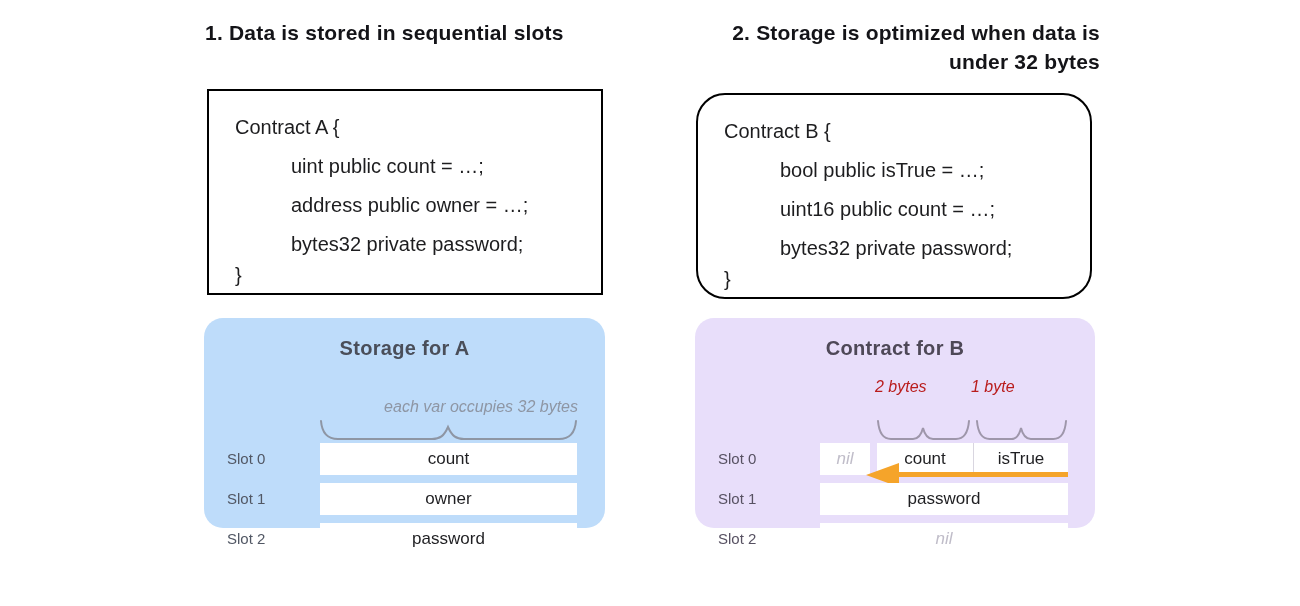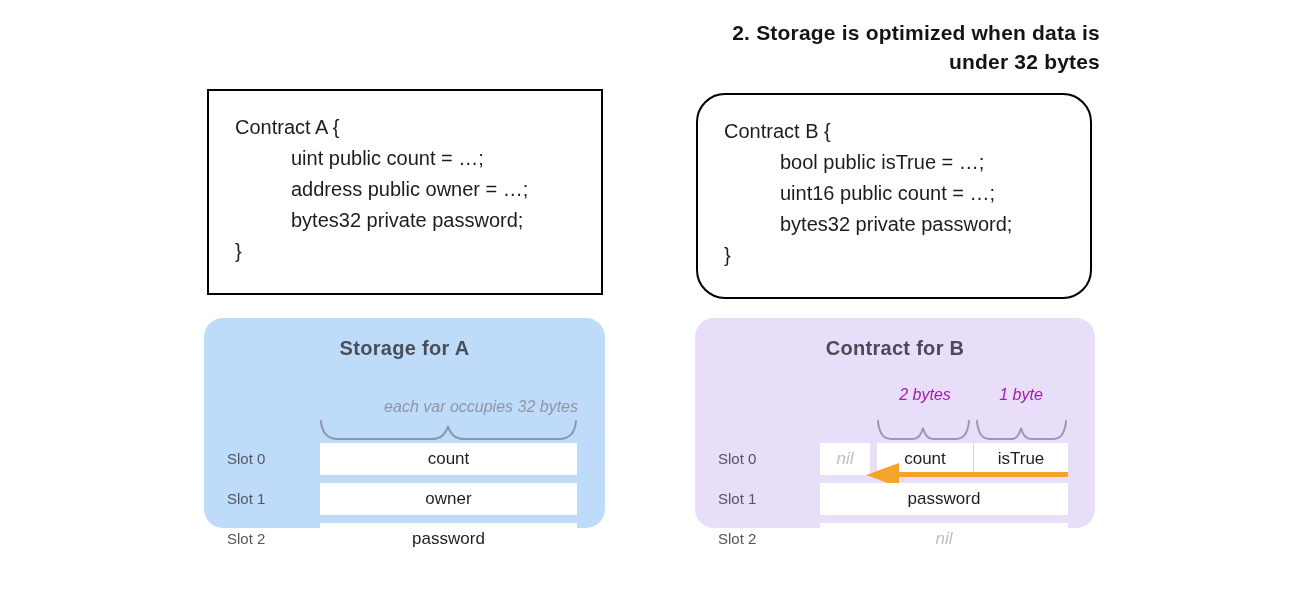--- a/index.html
+++ b/index.html
@@ -4,30 +4,30 @@
 <style>
   html,body{margin:0;padding:0;background:#ffffff;}
   body{font-family:"Liberation Sans", sans-serif;}
   .canvas{position:relative;width:1300px;height:606px;background:#ffffff;overflow:hidden;}
 
   .panel-heading{position:absolute;margin:0;font-size:21px;line-height:29px;font-weight:bold;color:#141418;letter-spacing:.2px;}
 
   .code-box{position:absolute;width:396px;height:206px;background:#ffffff;border:2px solid #000000;box-sizing:border-box;}
   .code-line{font-size:20px;line-height:31px;color:#1d1d1f;white-space:pre;padding-left:26px;}
   .code-line.first{padding-top:21px;}
-  .code-line.indent{padding-left:82px;}
+  .code-line.indent{padding-left:82px;margin-top:8px;}
 
   .storage-box{position:absolute;width:401px;height:210px;border-radius:19px;}
   .storage-a{background:#BEDCFA;}
   .storage-b{background:#E8DEFA;width:400px;}
   .storage-title{position:absolute;left:0;top:19px;width:100%;text-align:center;font-size:20px;font-weight:bold;color:#4a4e59;letter-spacing:.3px;}
   .storage-b .storage-title{color:#4e4857;}
 
   .annotation{position:absolute;font-style:italic;font-size:16px;color:#8e96a4;}
-  .byte-label{position:absolute;top:68px;width:100px;text-align:center;font-style:italic;font-size:16px;color:#a21caf;}
+  .byte-label{position:absolute;top:60px;width:100px;text-align:left;font-style:italic;font-size:16px;color:#b91c1c;}
 
   .brace{position:absolute;height:22px;}
   .brace path{fill:none;stroke-width:2;stroke-linecap:round;}
   .brace.blue path{stroke:#8e96a4;}
   .brace.purple path{stroke:#9e96aa;}
 
   .slot-label{position:absolute;left:23px;width:92px;font-size:15px;line-height:32px;color:#515764;}
   .storage-b .slot-label{color:#575162;}
   .slot-bar{position:absolute;background:#ffffff;height:32px;display:flex;align-items:center;justify-content:center;font-size:17px;color:#1f1f22;}
   .nil-text{font-style:italic;color:#c0bdc9;}
@@ -38,20 +38,21 @@
   .cell-istrue{width:94px;}
 
   .arrow-line{position:absolute;background:#F5A42A;height:5px;}
   .arrow-head{position:absolute;width:0;height:0;border-top:12px solid transparent;border-bottom:12px solid transparent;border-right:33px solid #F5A42A;}
 </style>
 </head>
 <body>
 
 <div class="canvas">
 
+  <h2 class="panel-heading" style="left:205px;top:18px;width:430px;">1. Data is stored in sequential slots</h2>
 
   <div class="code-box" style="left:207px;top:89px;">
     <div class="code-line first">Contract A {</div>
     <div class="code-line indent">uint public count = …;</div>
     <div class="code-line indent">address public owner = …;</div>
     <div class="code-line indent">bytes32 private password;</div>
     <div class="code-line">}</div>
   </div>
 
   <div class="storage-box storage-a" style="left:204px;top:318px;">

